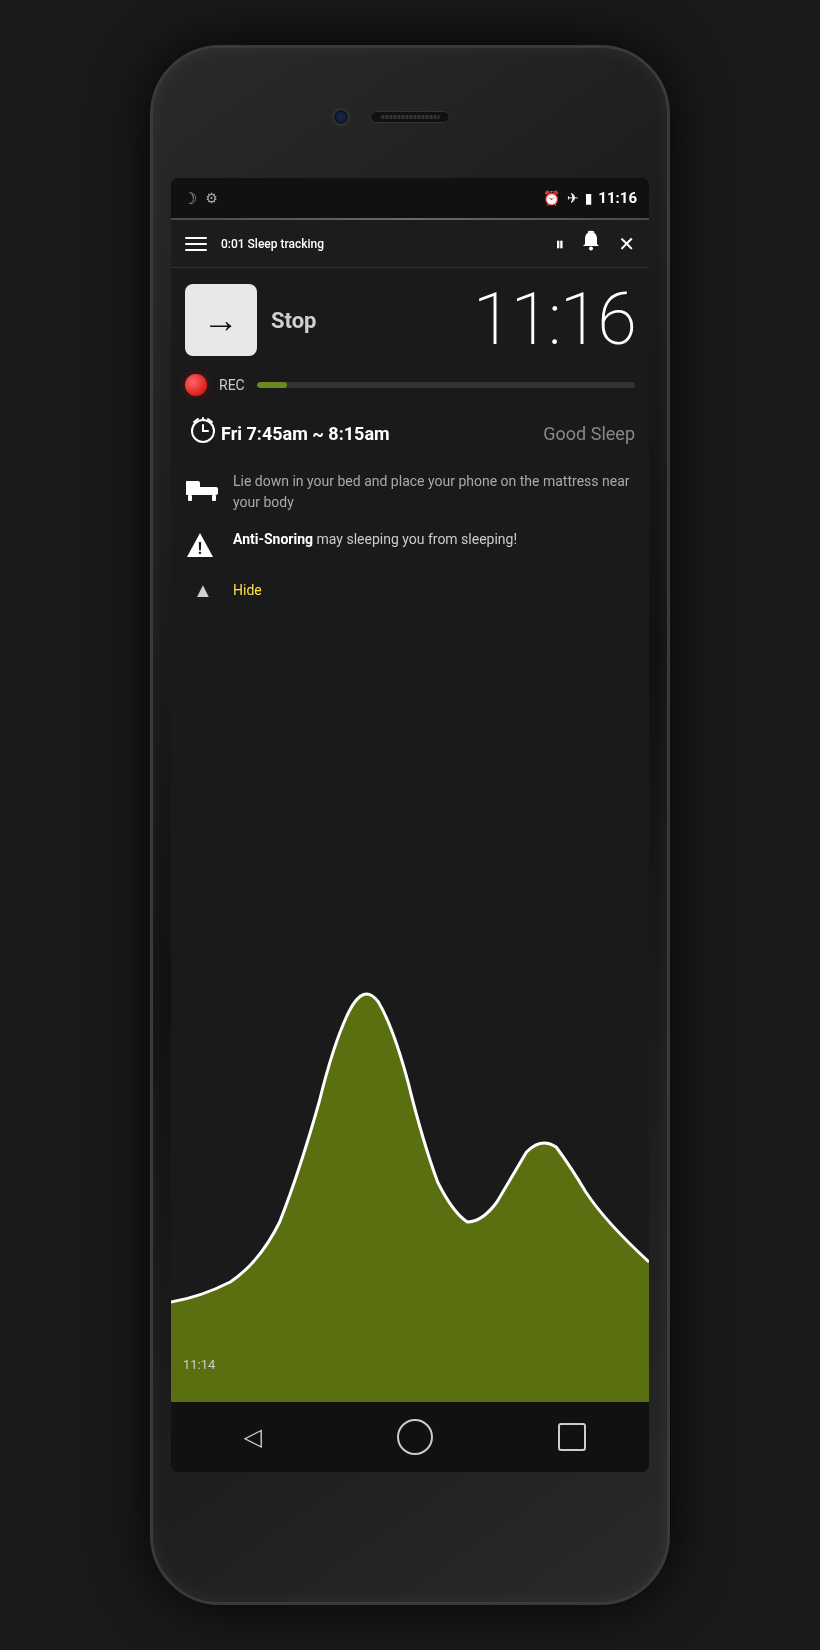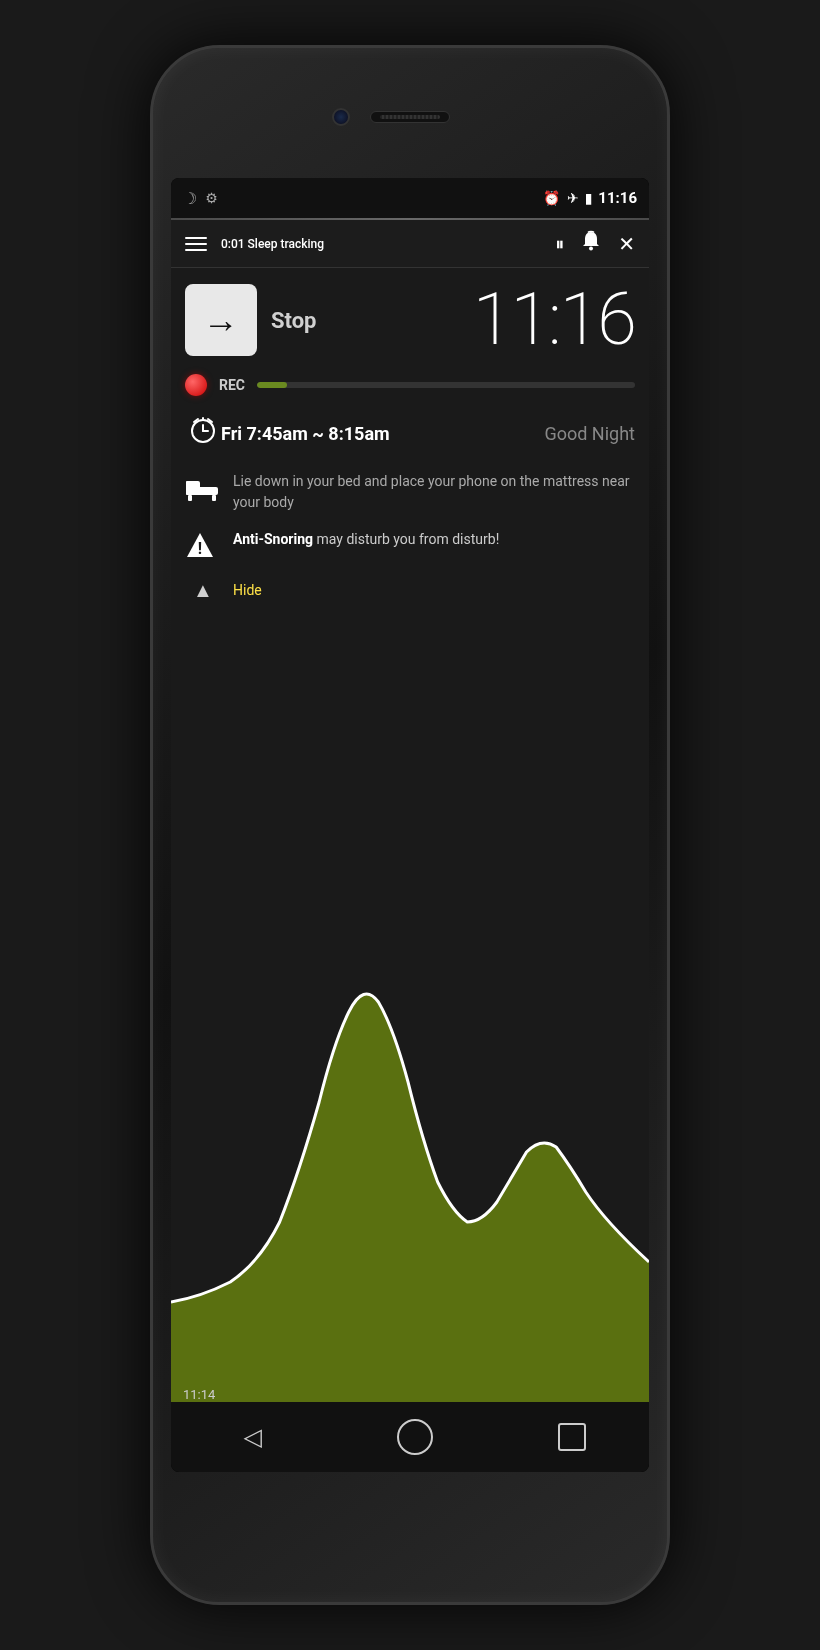--- a/index.html
+++ b/index.html
@@ -210,21 +210,21 @@
       width: 22px;
       height: 22px;
       background: radial-gradient(circle at 35% 35%, #ff6666, #cc0000);
       border-radius: 50%;
       flex-shrink: 0;
       box-shadow: 0 0 6px rgba(200,0,0,0.5);
     }
     .rec-label {
       color: #ccc;
       font-size: 14px;
-      font-weight: 700;
+      font-weight: 400;
       flex-shrink: 0;
     }
     .rec-bar-container {
       flex: 1;
       height: 6px;
       background: #333;
       border-radius: 3px;
       overflow: hidden;
     }
     .rec-bar-fill {
@@ -331,21 +331,21 @@
       overflow: hidden;
     }
 
     .chart-svg {
       width: 100%;
       height: 100%;
     }
 
     .chart-time-label {
       position: absolute;
-      bottom: 0;
+      bottom: 30px;
       left: 12px;
       color: #ccc;
       font-size: 13px;
     }
 
     
     .bottom-nav {
       background: #111;
       height: 70px;
       display: flex;
@@ -438,21 +438,21 @@
           <svg width="32" height="32" viewBox="0 0 32 32" fill="white">
             <circle cx="16" cy="17" r="11" fill="none" stroke="white" stroke-width="2"></circle>
             <line x1="16" y1="17" x2="16" y2="11" stroke="white" stroke-width="2" stroke-linecap="round"></line>
             <line x1="16" y1="17" x2="21" y2="17" stroke="white" stroke-width="2" stroke-linecap="round"></line>
             <line x1="7" y1="8" x2="11" y2="5" stroke="white" stroke-width="2" stroke-linecap="round"></line>
             <line x1="25" y1="8" x2="21" y2="5" stroke="white" stroke-width="2" stroke-linecap="round"></line>
             <line x1="16" y1="6" x2="16" y2="4" stroke="white" stroke-width="2" stroke-linecap="round"></line>
           </svg>
         </span>
         <span class="alarm-time">Fri 7:45am ~ 8:15am</span>
-        <span class="good-night-text">Good Night</span>
+        <span class="good-night-text">Good Sleep</span>
       </div>
 
       <div class="instruction-row">
         <span class="bed-icon">
           <svg width="34" height="28" viewBox="0 0 34 28" fill="white">
             <rect x="1" y="14" width="32" height="8" rx="2" fill="white"></rect>
             <rect x="1" y="8" width="14" height="8" rx="2" fill="white"></rect>
             <rect x="3" y="22" width="4" height="6" rx="1" fill="white"></rect>
             <rect x="27" y="22" width="4" height="6" rx="1" fill="white"></rect>
             <rect x="1" y="8" width="3" height="14" rx="1" fill="white"></rect>
@@ -462,21 +462,21 @@
       </div>
 
       <div class="warning-row">
         <span class="warning-icon">
           <svg width="30" height="28" viewBox="0 0 30 28" fill="none">
             <path d="M15 2 L28 26 L2 26 Z" fill="white" stroke="none"></path>
             <text x="15" y="23" text-anchor="middle" font-size="16" font-weight="bold" fill="#1a1a1a">!</text>
           </svg>
         </span>
         <span class="warning-text">
-          <strong>Anti-Snoring</strong><span> may disturb you from disturb!</span>
+          <strong>Anti-Snoring</strong><span> may sleeping you from sleeping!</span>
         </span>
       </div>
 
       <div class="hide-row">
         <span class="up-arrow-icon">▲</span>
         <span class="hide-label">Hide</span>
       </div>
 
       <div class="chart-area">
         <svg class="chart-svg" viewBox="0 0 484 520" preserveAspectRatio="none">

